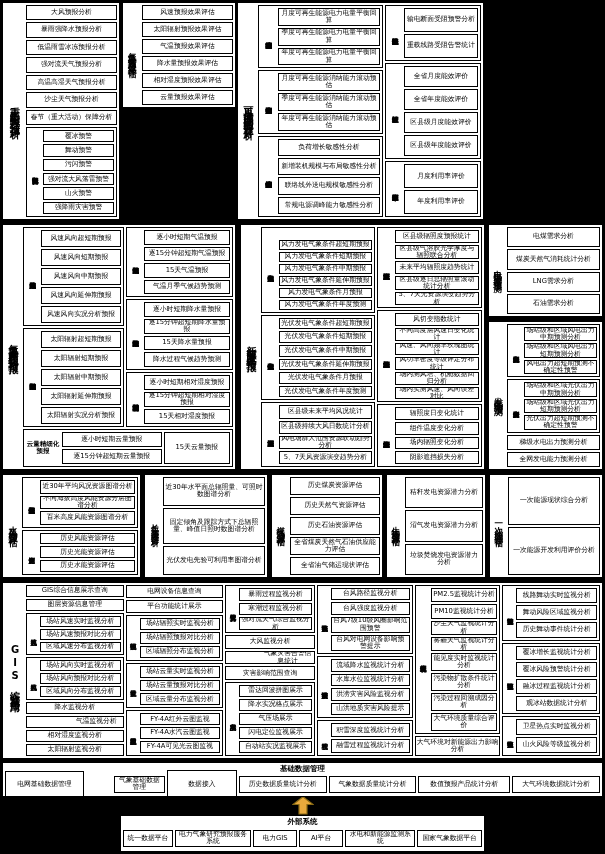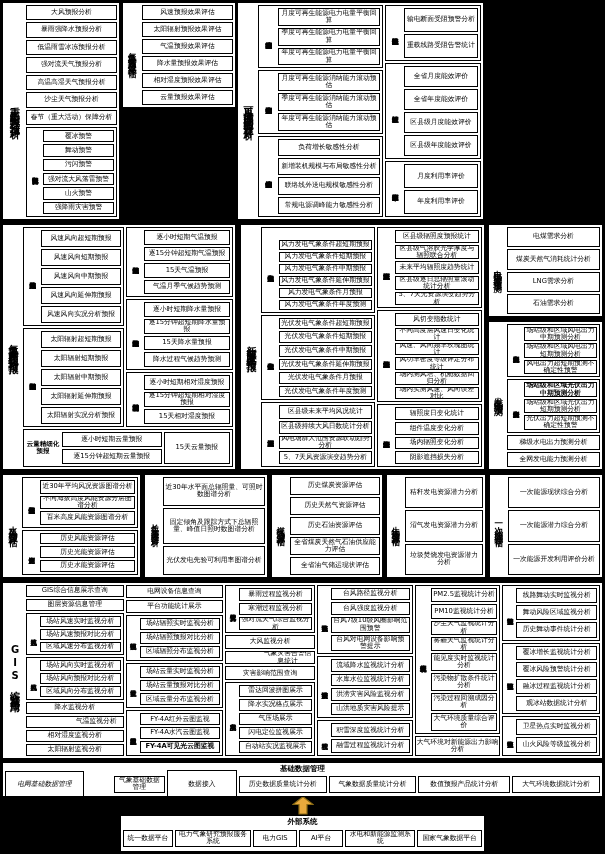--- a/index.html
+++ b/index.html
@@ -339,21 +339,21 @@
                   <div class="box" style="flex: 1 1 0%;">场站级和区域风电出力中期预测分析</div>
                   <div class="box" style="flex: 1 1 0%;">场站级和区域风电出力短期预测分析</div>
                   <div class="box" style="flex: 1 1 0%;">风电出力超短期预测不确定性预警</div>
                 </div>
               </div>
             </div>
             <div class="group" style="flex: 3.6 1 0%;">
               <div class="vlabel sub" style="width: 12px;">光伏出力预测分析</div>
               <div class="grow-row">
                 <div class="gcol">
-                  <div class="box" style="flex: 1 1 0%; font-weight: bold;">场站级和区域光伏出力中期预测分析</div>
+                  <div class="box" style="flex: 1 1 0%;">场站级和区域光伏出力中期预测分析</div>
                   <div class="box" style="flex: 1 1 0%;">场站级和区域光伏出力短期预测分析</div>
                   <div class="box" style="flex: 1 1 0%;">光伏出力超短期预测不确定性预警</div>
                 </div>
               </div>
             </div>
             <div class="box" style="flex: 1 1 0%;">梯级水电出力预测分析</div>
             <div class="box" style="flex: 1 1 0%;">全网发电能力预测分析</div>
           </div>
         </div>
       </div>
@@ -424,21 +424,20 @@
           </div>
         </div>
       </div>
     </div>
     <div class="panel" style="left: 489px; top: 474px; width: 114px; height: 104px; background: rgb(255, 255, 255); border-color: rgb(0, 0, 0);">
       <div class="vlabel main" style="width: 14px; font-size: 8.5px;">一次能源综合评估</div>
       <div class="body">
         <div class="cols">
           <div class="col">
             <div class="box" style="flex: 1 1 0%;">一次能源现状综合分析</div>
-            <div class="box" style="flex: 1 1 0%;">一次能源潜力综合分析</div>
             <div class="box" style="flex: 1 1 0%;">一次能源开发利用评价分析</div>
           </div>
         </div>
       </div>
     </div>
     <div class="panel" style="left: 2px; top: 582px; width: 601px; height: 177px; background: rgb(255, 255, 255); border-color: rgb(0, 0, 0);">
       <div class="vlabel main" style="width: 19px; font-size: 10px;">GIS综合监视与应用</div>
       <div class="body">
         <div class="cols">
           <div class="col">
@@ -491,21 +490,21 @@
                   <div class="box" style="flex: 1 1 0%;">区域云量分布监视分析</div>
                 </div>
               </div>
             </div>
             <div class="group" style="flex: 3.25 1 0%;">
               <div class="vlabel sub" style="width: 9px;">卫星云图监视</div>
               <div class="grow-row">
                 <div class="gcol">
                   <div class="box" style="flex: 1 1 0%;">FY-4A红外云图监视</div>
                   <div class="box" style="flex: 1 1 0%;">FY-4A水汽云图监视</div>
-                  <div class="box" style="flex: 1 1 0%; font-weight: bold;">FY-4A可见光云图监视</div>
+                  <div class="box" style="flex: 1 1 0%;">FY-4A可见光云图监视</div>
                 </div>
               </div>
             </div>
           </div>
           <div class="col" style="flex: 0.92 1 0%;">
             <div class="group" style="flex: 3.25 1 0%;">
               <div class="vlabel sub" style="width: 9px;">灾害天气监视</div>
               <div class="grow-row">
                 <div class="gcol">
                   <div class="box" style="flex: 1 1 0%;">暴雨过程监视分析</div>
@@ -614,21 +613,21 @@
             </div>
           </div>
         </div>
       </div>
     </div>
     <div class="panel" style="left: 2px; top: 762px; width: 601px; height: 35px; background: rgb(255, 255, 255); border-color: rgb(0, 0, 0);">
       <div class="body">
         <div class="toplabel">基础数据管理</div>
         <div class="cols">
           <div class="col center" style="flex: 0.9 1 0%;">
-            <div class="box" style="height: 26px; flex: 0 0 auto; font-style: italic;">电网基础数据管理</div>
+            <div class="box" style="height: 26px; flex: 0 0 auto;">电网基础数据管理</div>
           </div>
           <div class="col center" style="flex: 0.9 1 0%;">
             <div class="box" style="height: 17px; flex: 0 0 auto; margin-left: 28px;">气象基础数据管理</div>
           </div>
           <div class="col center" style="flex: 0.8 1 0%;">
             <div class="box" style="height: 28px; flex: 0 0 auto;">数据接入</div>
           </div>
           <div class="col center" style="flex: 1 1 0%;">
             <div class="box" style="height: 17px; flex: 0 0 auto;">历史数据质量统计分析</div>
           </div>

